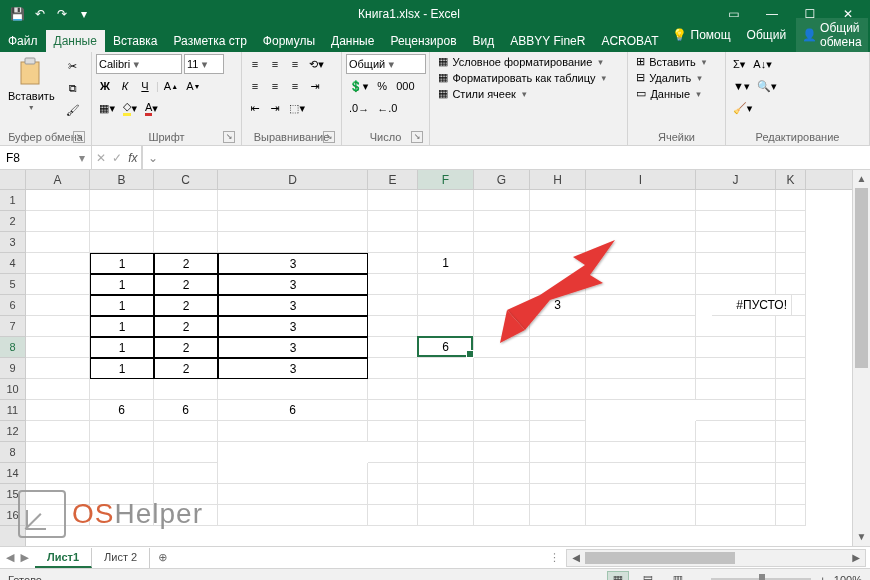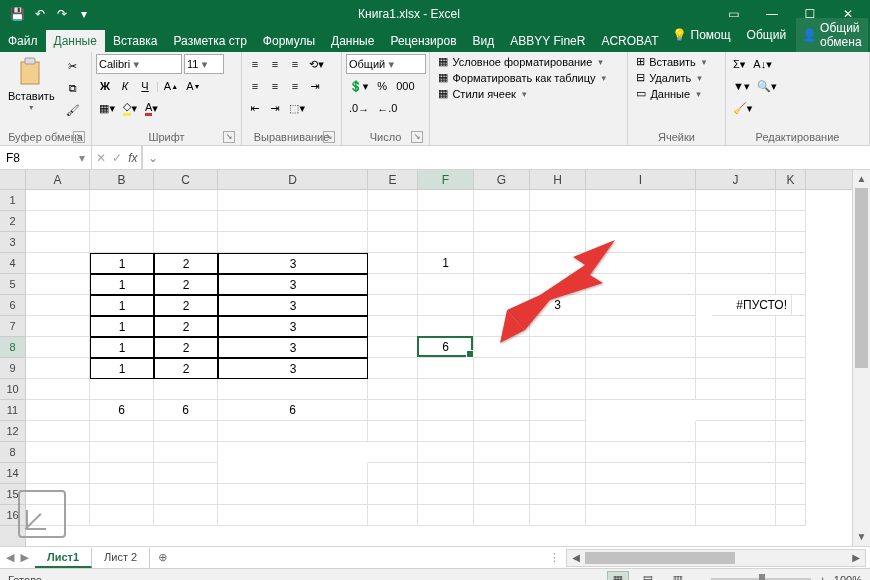--- a/index.html
+++ b/index.html
@@ -539,20 +539,21 @@
           <feDropShadow dx="1" dy="1" stdDeviation="1" flood-opacity="0.3"></feDropShadow>
         </filter>
       </defs>
     <path d="M 120 5 L 95 40 L 108 48 L 55 65 L 30 95 L 12 75 L 45 60 L 90 30 L 78 22 Z" fill="#e53935" filter="url(#s)"></path>
     <path d="M 30 95 L 5 108 L 12 75 Z" fill="#e53935" filter="url(#s)"></path>
   </svg>
 </div>
 
 <div class="watermark">
   <div class="cur"></div>
+  <div class="txt"><span class="os">OS</span><span class="hp">Helper</span></div>
 </div>
 
 <div class="sheetbar">
   <div class="nb">
     <span>◀</span>
     <span>▶</span>
   </div>
   <div id="sheet-tabs" style="display:flex">
       <div class="sheet-tab active">Лист1</div>
       <div class="sheet-tab">Лист 2</div>

